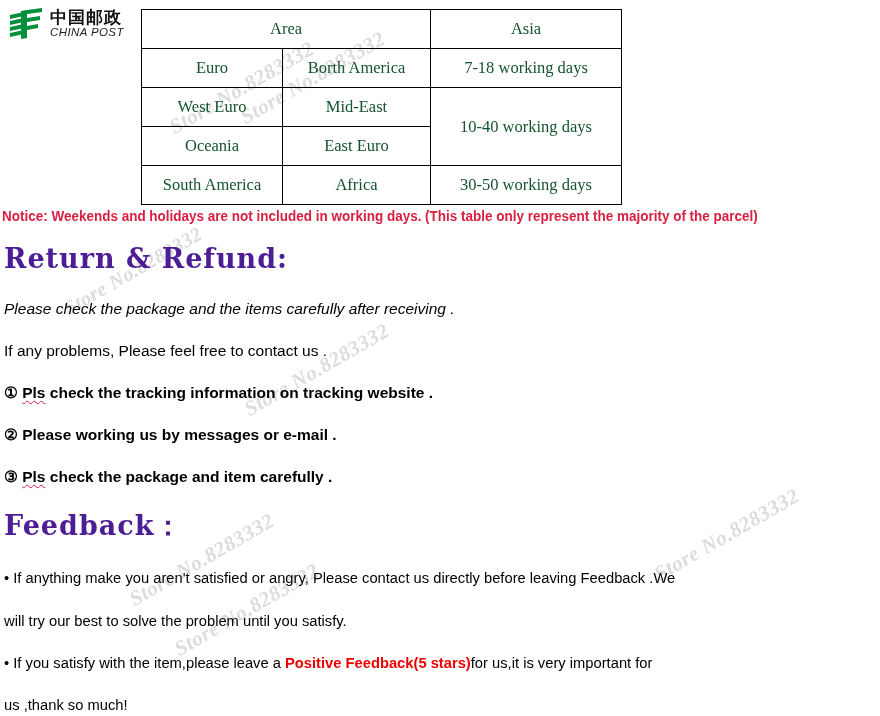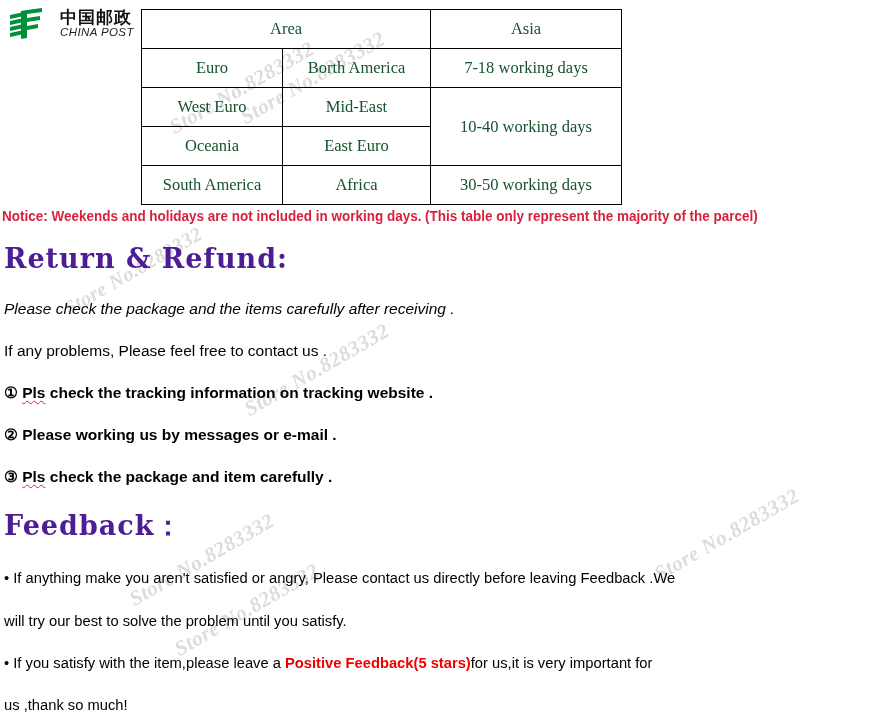--- a/index.html
+++ b/index.html
@@ -41,21 +41,21 @@
     z-index: 10;
     height: 200px;
   }
 
   .logo-block {
     position: absolute;
     left: 8px;
     top: 8px;
     display: flex;
     align-items: flex-start;
-    gap: 16px;
+    gap: 6px;
   }
   .logo-emblem {
     width: 36px;
     height: 32px;
     flex: none;
     display: block;
   }
   .logo-text-block {
     display: flex;
     flex-direction: column;

